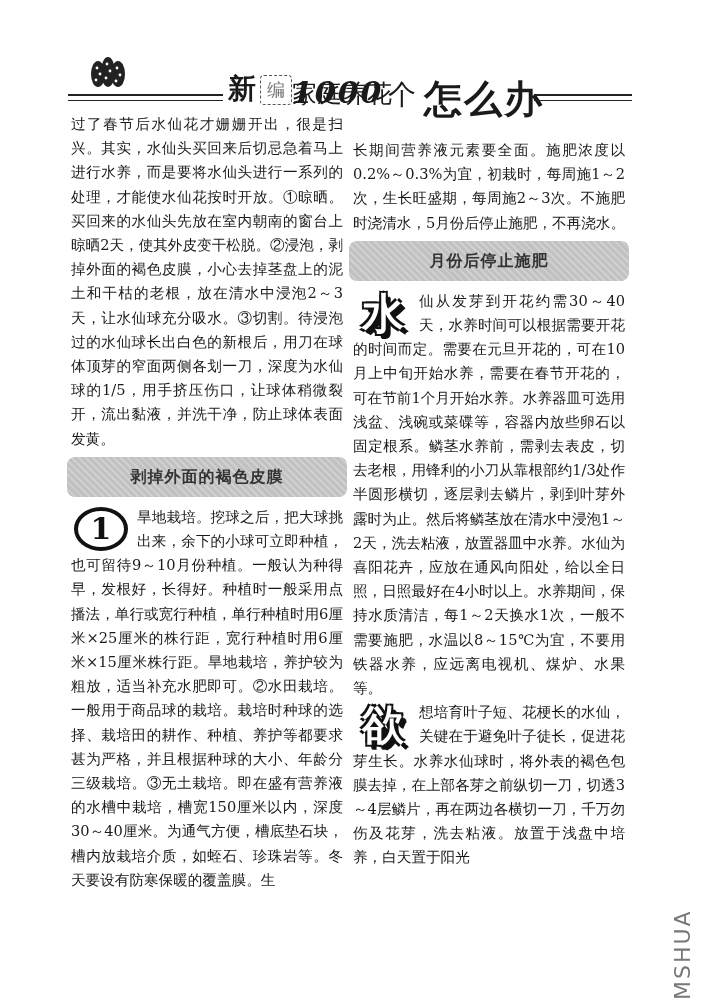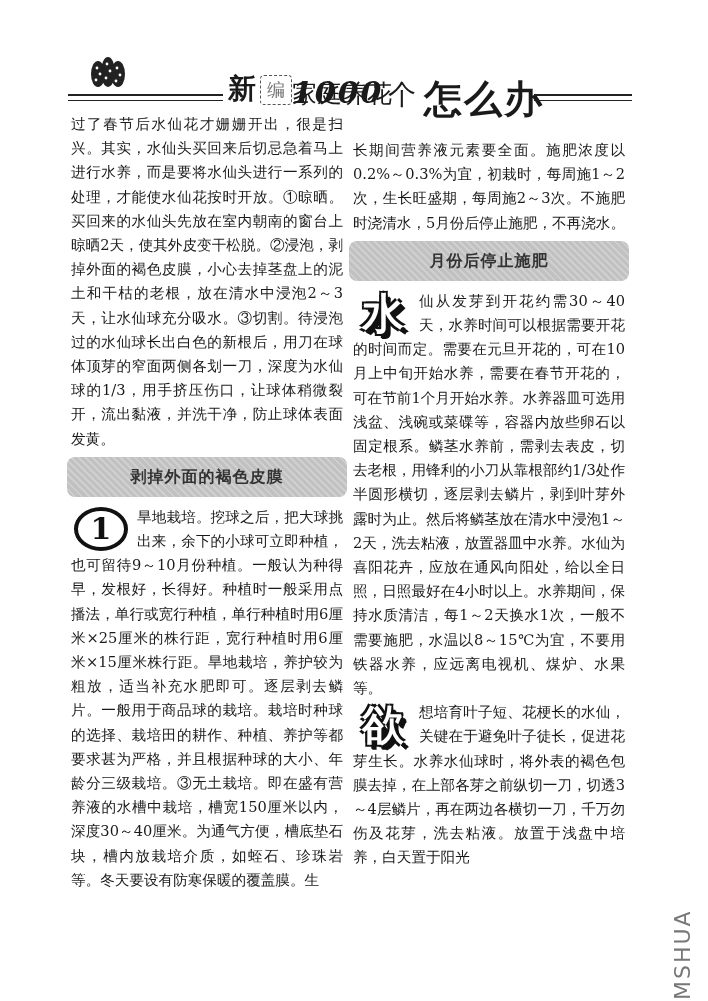--- a/index.html
+++ b/index.html
@@ -77,26 +77,26 @@
   <span class="h-xin">新</span>
   <span class="h-bian">编</span>
   <span class="h-sub">家庭养花</span>
   <span class="h-num">1000</span>
   <span class="h-ge">个</span>
   <span class="h-how">怎么办</span>
   <div class="rule-right"></div>
 </div>
 
 <div class="col left">
-  <p>过了春节后水仙花才姗姗开出，很是扫兴。其实，水仙头买回来后切忌急着马上进行水养，而是要将水仙头进行一系列的处理，才能使水仙花按时开放。①晾晒。买回来的水仙头先放在室内朝南的窗台上晾晒2天，使其外皮变干松脱。②浸泡，剥掉外面的褐色皮膜，小心去掉茎盘上的泥土和干枯的老根，放在清水中浸泡2～3天，让水仙球充分吸水。③切割。待浸泡过的水仙球长出白色的新根后，用刀在球体顶芽的窄面两侧各划一刀，深度为水仙球的1/3，用手挤压伤口，让球体稍微裂开，流出黏液，并洗干净，防止球体表面发黄。</p>
+  <p>过了春节后水仙花才姗姗开出，很是扫兴。其实，水仙头买回来后切忌急着马上进行水养，而是要将水仙头进行一系列的处理，才能使水仙花按时开放。①晾晒。买回来的水仙头先放在室内朝南的窗台上晾晒2天，使其外皮变干松脱。②浸泡，剥掉外面的褐色皮膜，小心去掉茎盘上的泥土和干枯的老根，放在清水中浸泡2～3天，让水仙球充分吸水。③切割。待浸泡过的水仙球长出白色的新根后，用刀在球体顶芽的窄面两侧各划一刀，深度为水仙球的1/5，用手挤压伤口，让球体稍微裂开，流出黏液，并洗干净，防止球体表面发黄。</p>
   <div class="section-bar">剥掉外面的褐色皮膜</div>
   <p>
     <span class="drop">
       <span class="drop-circle">1</span>
-    </span><span>旱地栽培。挖球之后，把大球挑出来，余下的小球可立即种植，也可留待9～10月份种植。一般认为种得早，发根好，长得好。种植时一般采用点播法，单行或宽行种植，单行种植时用6厘米×25厘米的株行距，宽行种植时用6厘米×15厘米株行距。旱地栽培，养护较为粗放，适当补充水肥即可。逐层剥去鳞片。一般用于商品球的栽培。栽培时种球的选择、栽培田的耕作、种植、养护等都要求甚为严格，并且根据种球的大小、年龄分三级栽培。③无土栽培。即在盛有营养液的水槽中栽培，槽宽150厘米以内，深度30～40厘米。为通气方便，槽底垫石块，槽内放栽培介质，如蛭石、珍珠岩等。冬天要设有防寒保暖的覆盖膜。生</span>
+    </span><span>旱地栽培。挖球之后，把大球挑出来，余下的小球可立即种植，也可留待9～10月份种植。一般认为种得早，发根好，长得好。种植时一般采用点播法，单行或宽行种植，单行种植时用6厘米×25厘米的株行距，宽行种植时用6厘米×15厘米株行距。旱地栽培，养护较为粗放，适当补充水肥即可。②水田栽培。一般用于商品球的栽培。栽培时种球的选择、栽培田的耕作、种植、养护等都要求甚为严格，并且根据种球的大小、年龄分三级栽培。③无土栽培。即在盛有营养液的水槽中栽培，槽宽150厘米以内，深度30～40厘米。为通气方便，槽底垫石块，槽内放栽培介质，如蛭石、珍珠岩等。冬天要设有防寒保暖的覆盖膜。生</span>
   </p>
 </div>
 
 <div class="col right">
   <p>长期间营养液元素要全面。施肥浓度以0.2%～0.3%为宜，初栽时，每周施1～2次，生长旺盛期，每周施2～3次。不施肥时浇清水，5月份后停止施肥，不再浇水。</p>
   <div class="section-bar">月份后停止施肥</div>
   <p>
     <span class="drop drop-char">水</span><span>仙从发芽到开花约需30～40天，水养时间可以根据需要开花的时间而定。需要在元旦开花的，可在10月上中旬开始水养，需要在春节开花的，可在节前1个月开始水养。水养器皿可选用浅盆、浅碗或菜碟等，容器内放些卵石以固定根系。鳞茎水养前，需剥去表皮，切去老根，用锋利的小刀从靠根部约1/3处作半圆形横切，逐层剥去鳞片，剥到叶芽外露时为止。然后将鳞茎放在清水中浸泡1～2天，洗去粘液，放置器皿中水养。水仙为喜阳花卉，应放在通风向阳处，给以全日照，日照最好在4小时以上。水养期间，保持水质清洁，每1～2天换水1次，一般不需要施肥，水温以8～15℃为宜，不要用铁器水养，应远离电视机、煤炉、水果等。</span>
   </p>
   <p>

